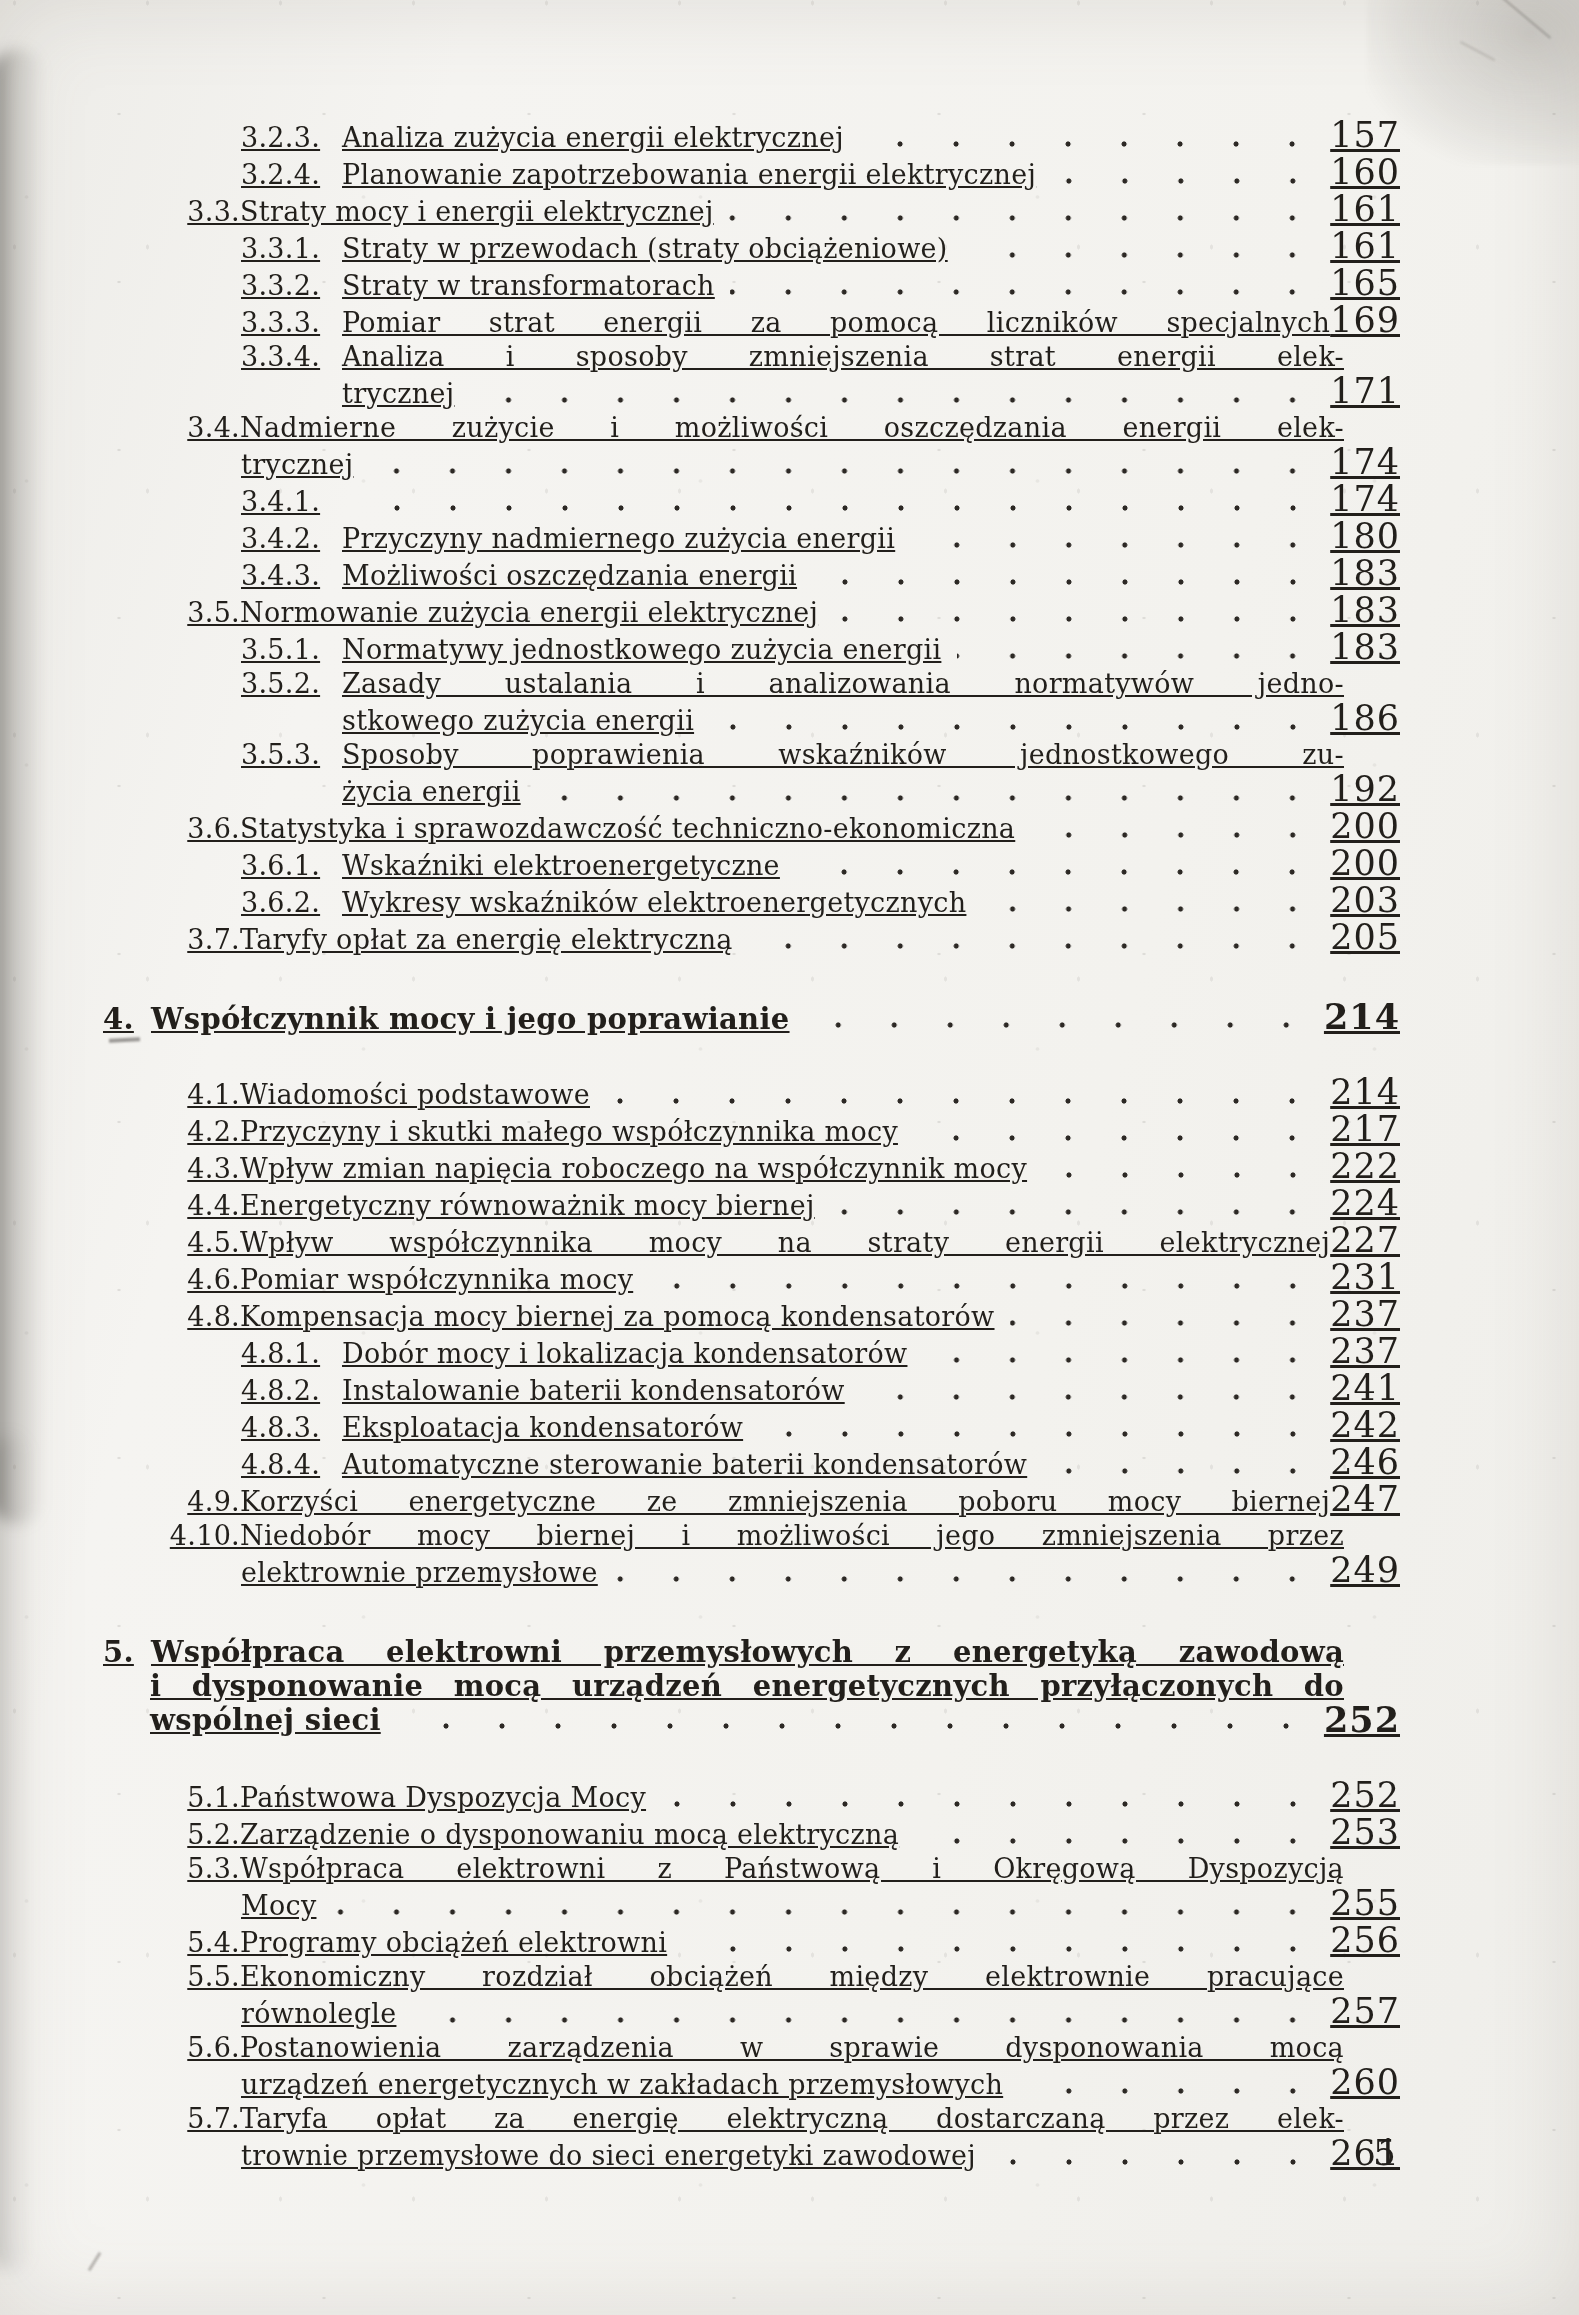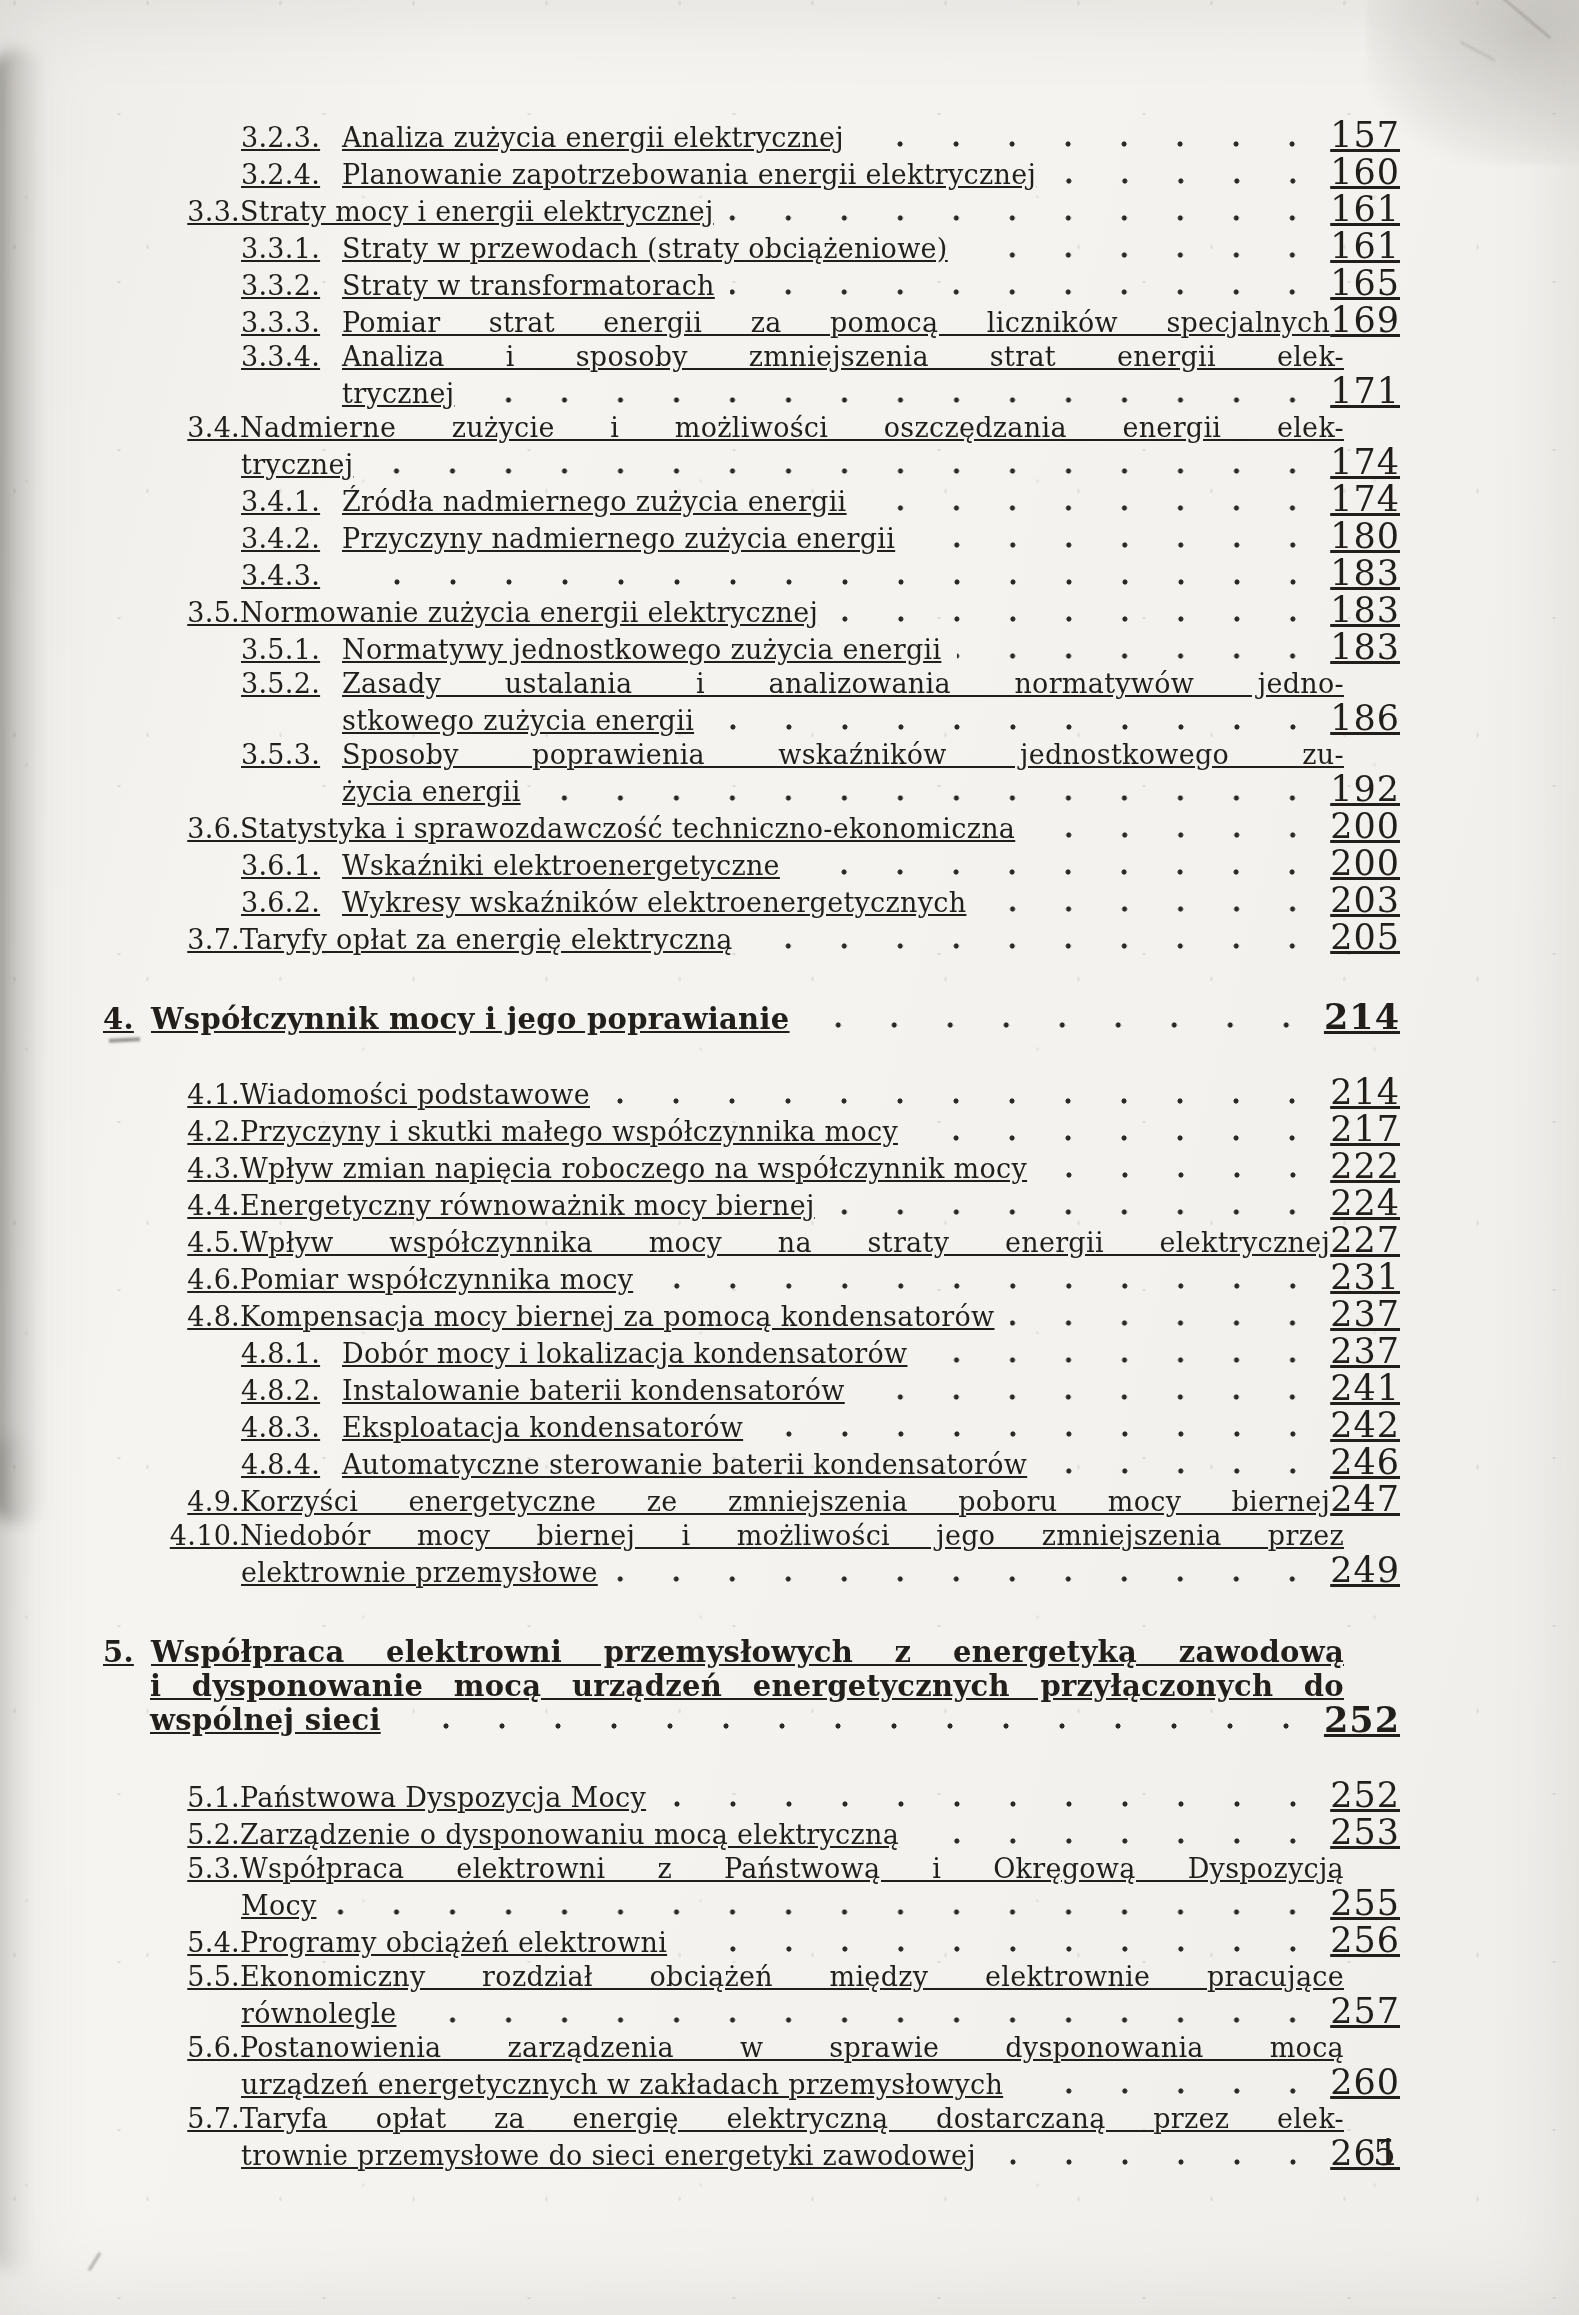--- a/index.html
+++ b/index.html
@@ -223,32 +223,32 @@
     <span class="pg"></span>
   </div>
         <div class="row lv-cont-s">
 
     <span class="txt">trycznej</span>
     <span class="leader"></span>
     <span class="pg">174</span>
   </div>
         <div class="row lv-ss">
     <span class="num">3.4.1.</span>
-    <span class="txt">Źródła nadmiernego zużycia energii</span>
     <span class="leader"></span>
     <span class="pg">174</span>
   </div>
         <div class="row lv-ss">
     <span class="num">3.4.2.</span>
     <span class="txt">Przyczyny nadmiernego zużycia energii</span>
     <span class="leader"></span>
     <span class="pg">180</span>
   </div>
         <div class="row lv-ss">
     <span class="num">3.4.3.</span>
+    <span class="txt">Możliwości oszczędzania energii</span>
     <span class="leader"></span>
     <span class="pg">183</span>
   </div>
         <div class="row lv-s">
     <span class="num">3.5.</span>
     <span class="txt">Normowanie zużycia energii elektrycznej</span>
     <span class="leader"></span>
     <span class="pg">183</span>
   </div>
         <div class="row lv-ss">

